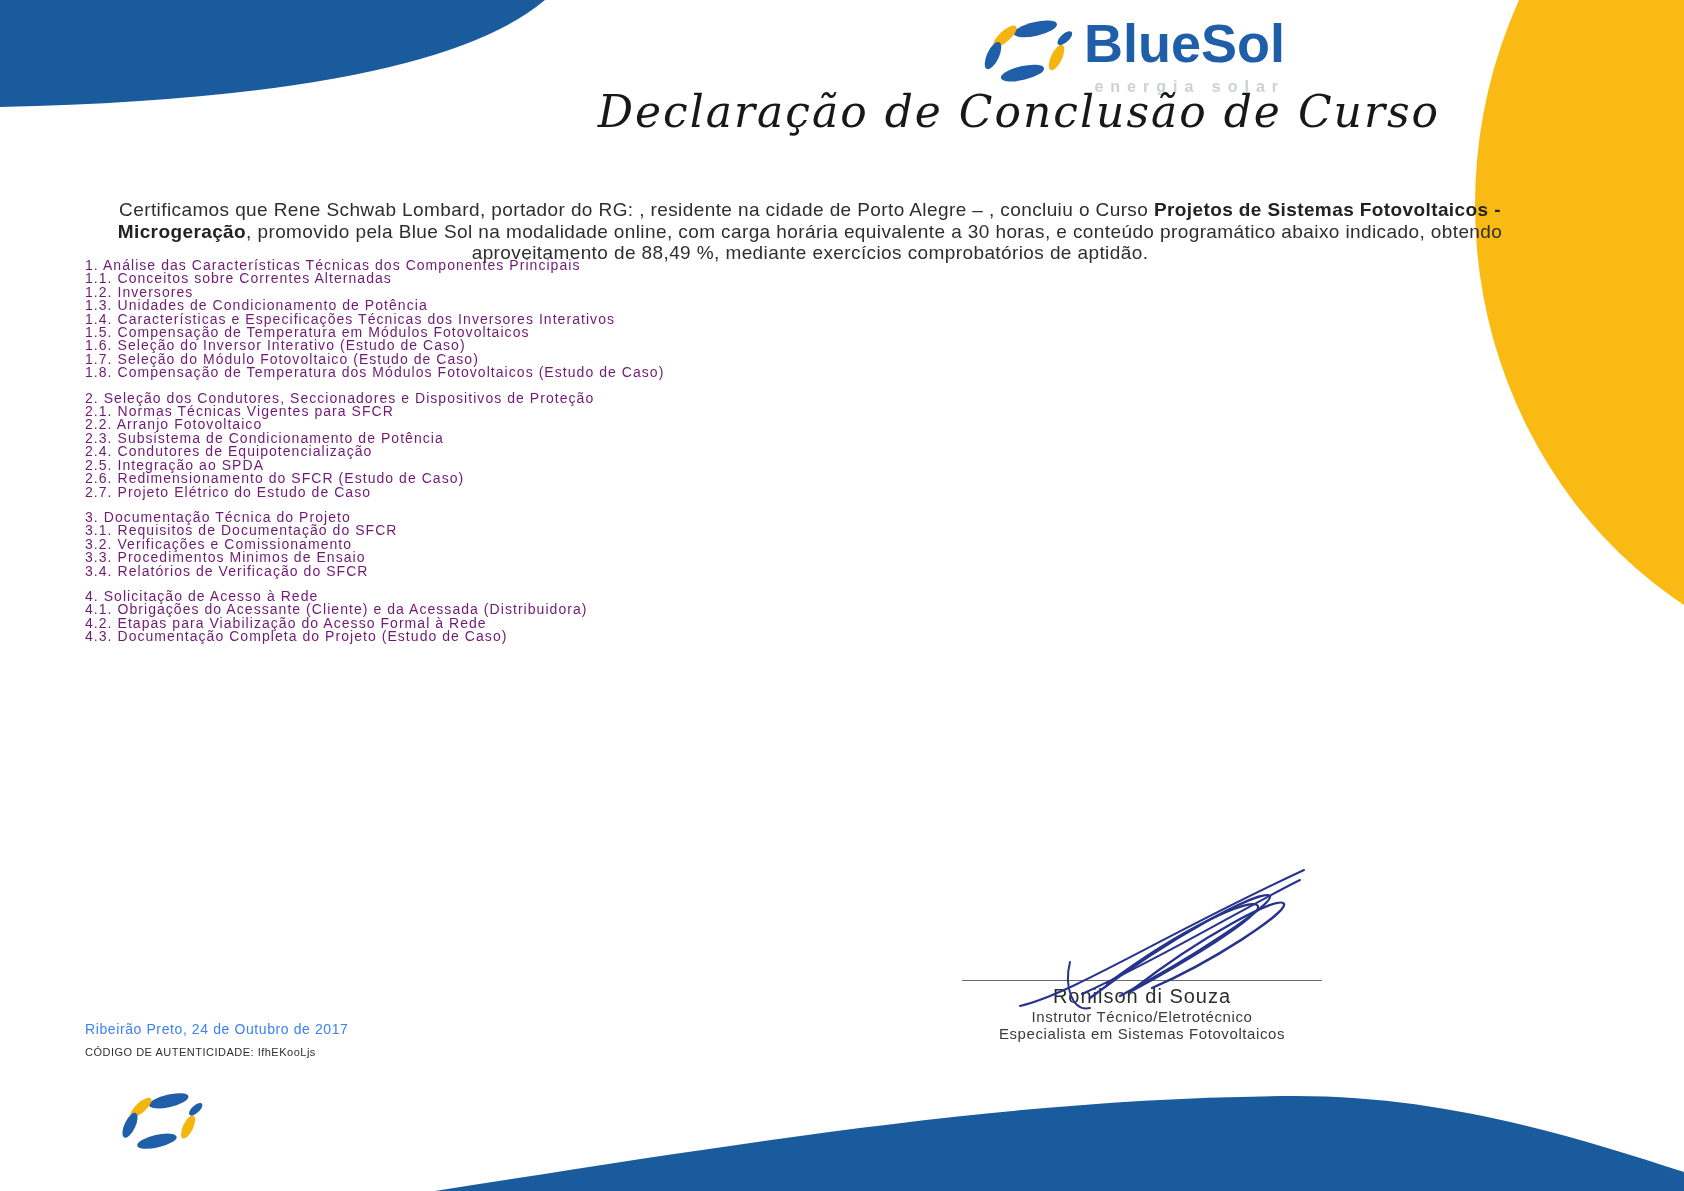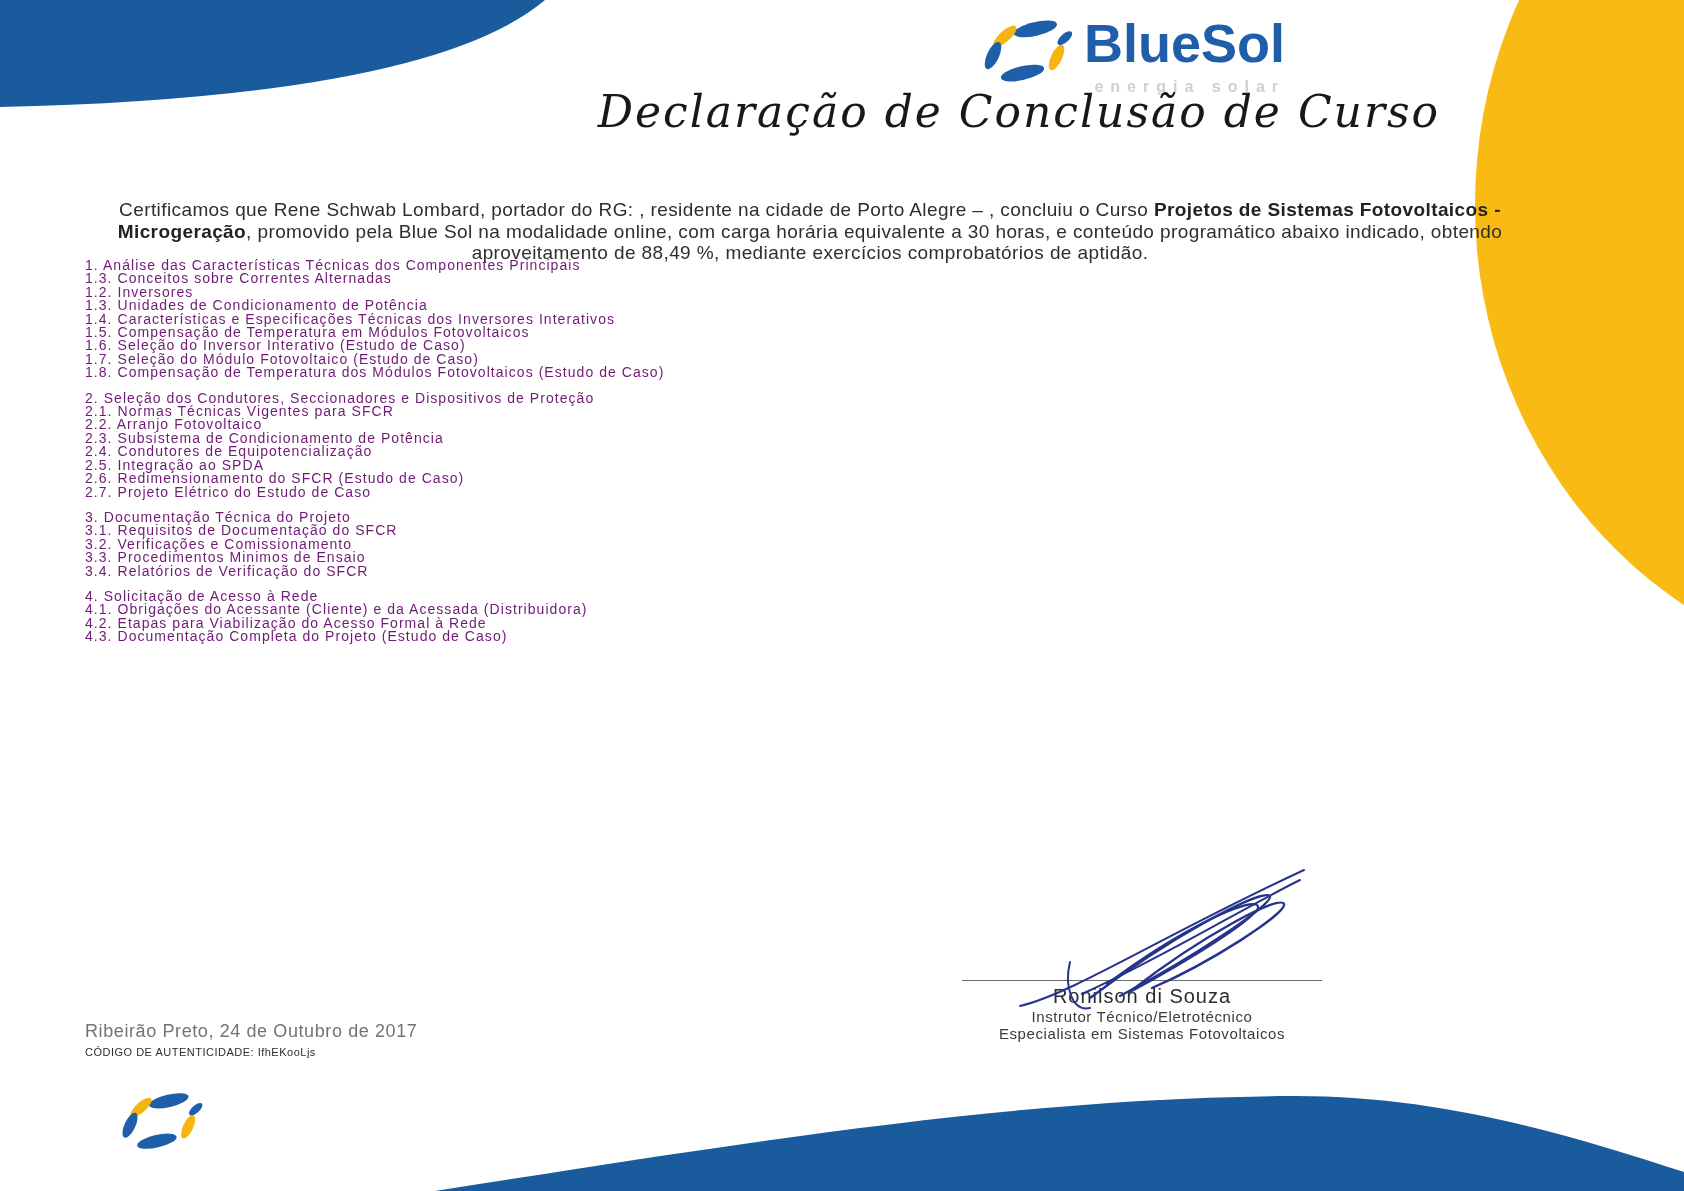--- a/index.html
+++ b/index.html
@@ -35,21 +35,21 @@
     font-size:19px;line-height:21.5px;letter-spacing:0.4px;color:#2e2e2e;text-align:center;
   }
   #body-par strong{font-weight:700;color:#222;}
 
   
   #outline{left:85px;top:259px;font-size:14px;line-height:13.4px;letter-spacing:1.05px;color:#701a75;}
   .sec{margin-bottom:12px;}
   .line{white-space:nowrap;}
 
   
-  #place-date{left:85px;top:1021px;font-size:18px;letter-spacing:0.6px;color:#737373;white-space:nowrap;}
+  #place-date{left:85px;top:1021px;font-size:14px;letter-spacing:0.6px;color:#3b82f6;white-space:nowrap;}
   #auth-code{left:85px;top:1046px;font-size:11px;letter-spacing:0.5px;color:#2e2e2e;white-space:nowrap;}
   #footer-mark{left:118px;top:1089px;width:88px;height:64px;}
 
   
   #sig{left:962px;top:980px;width:360px;text-align:center;}
   .sig-rule{height:0;border-top:1.5px solid #6b6b6b;margin-bottom:4px;}
   .sig-name{font-size:20px;letter-spacing:1px;color:#2c2c2c;}
   .sig-role{font-size:15px;letter-spacing:0.6px;color:#3a3a3a;line-height:17px;}
   #ink{position:absolute;left:1012px;top:866px;width:305px;height:152px;z-index:2;}
 </style>
@@ -80,21 +80,21 @@
   </div>
 
   <div id="title" class="layer">Declaração de Conclusão de Curso</div>
 
   <p id="body-par" class="layer"><span>Certificamos que Rene Schwab Lombard, portador do RG: , residente na cidade de Porto Alegre – , concluiu o Curso </span><strong>Projetos de Sistemas Fotovoltaicos - Microgeração</strong><span>, promovido pela Blue Sol na modalidade online, com carga horária equivalente a 30 horas, e conteúdo programático abaixo indicado, obtendo aproveitamento de 88,49 %, mediante exercícios comprobatórios de aptidão.</span></p>
 
   <div id="outline" class="layer">
 
     <div class="sec">
       <div class="line">1. Análise das Características Técnicas dos Componentes Principais</div>
-      <div class="line">1.3. Conceitos sobre Correntes Alternadas</div>
+      <div class="line">1.1. Conceitos sobre Correntes Alternadas</div>
       <div class="line">1.2. Inversores</div>
       <div class="line">1.3. Unidades de Condicionamento de Potência</div>
       <div class="line">1.4. Características e Especificações Técnicas dos Inversores Interativos</div>
       <div class="line">1.5. Compensação de Temperatura em Módulos Fotovoltaicos</div>
       <div class="line">1.6. Seleção do Inversor Interativo (Estudo de Caso)</div>
       <div class="line">1.7. Seleção do Módulo Fotovoltaico (Estudo de Caso)</div>
       <div class="line">1.8. Compensação de Temperatura dos Módulos Fotovoltaicos (Estudo de Caso)</div>
     </div>
 
     <div class="sec">

